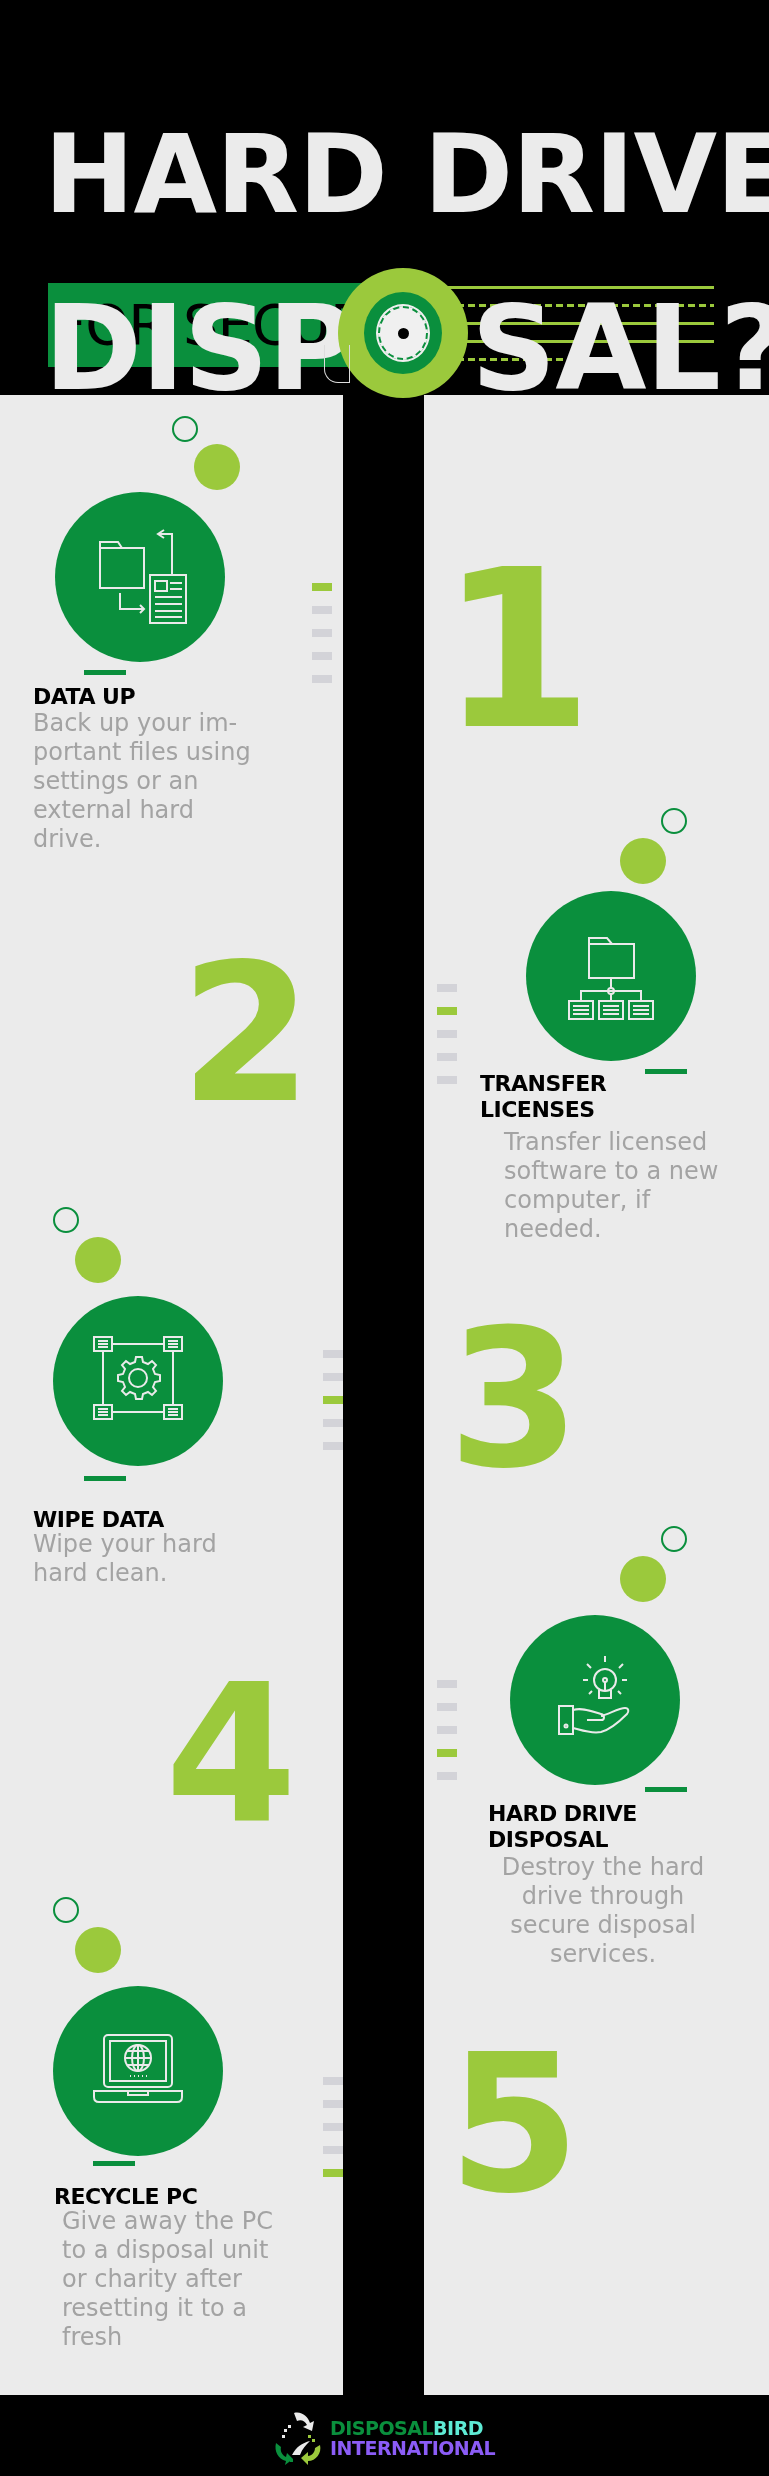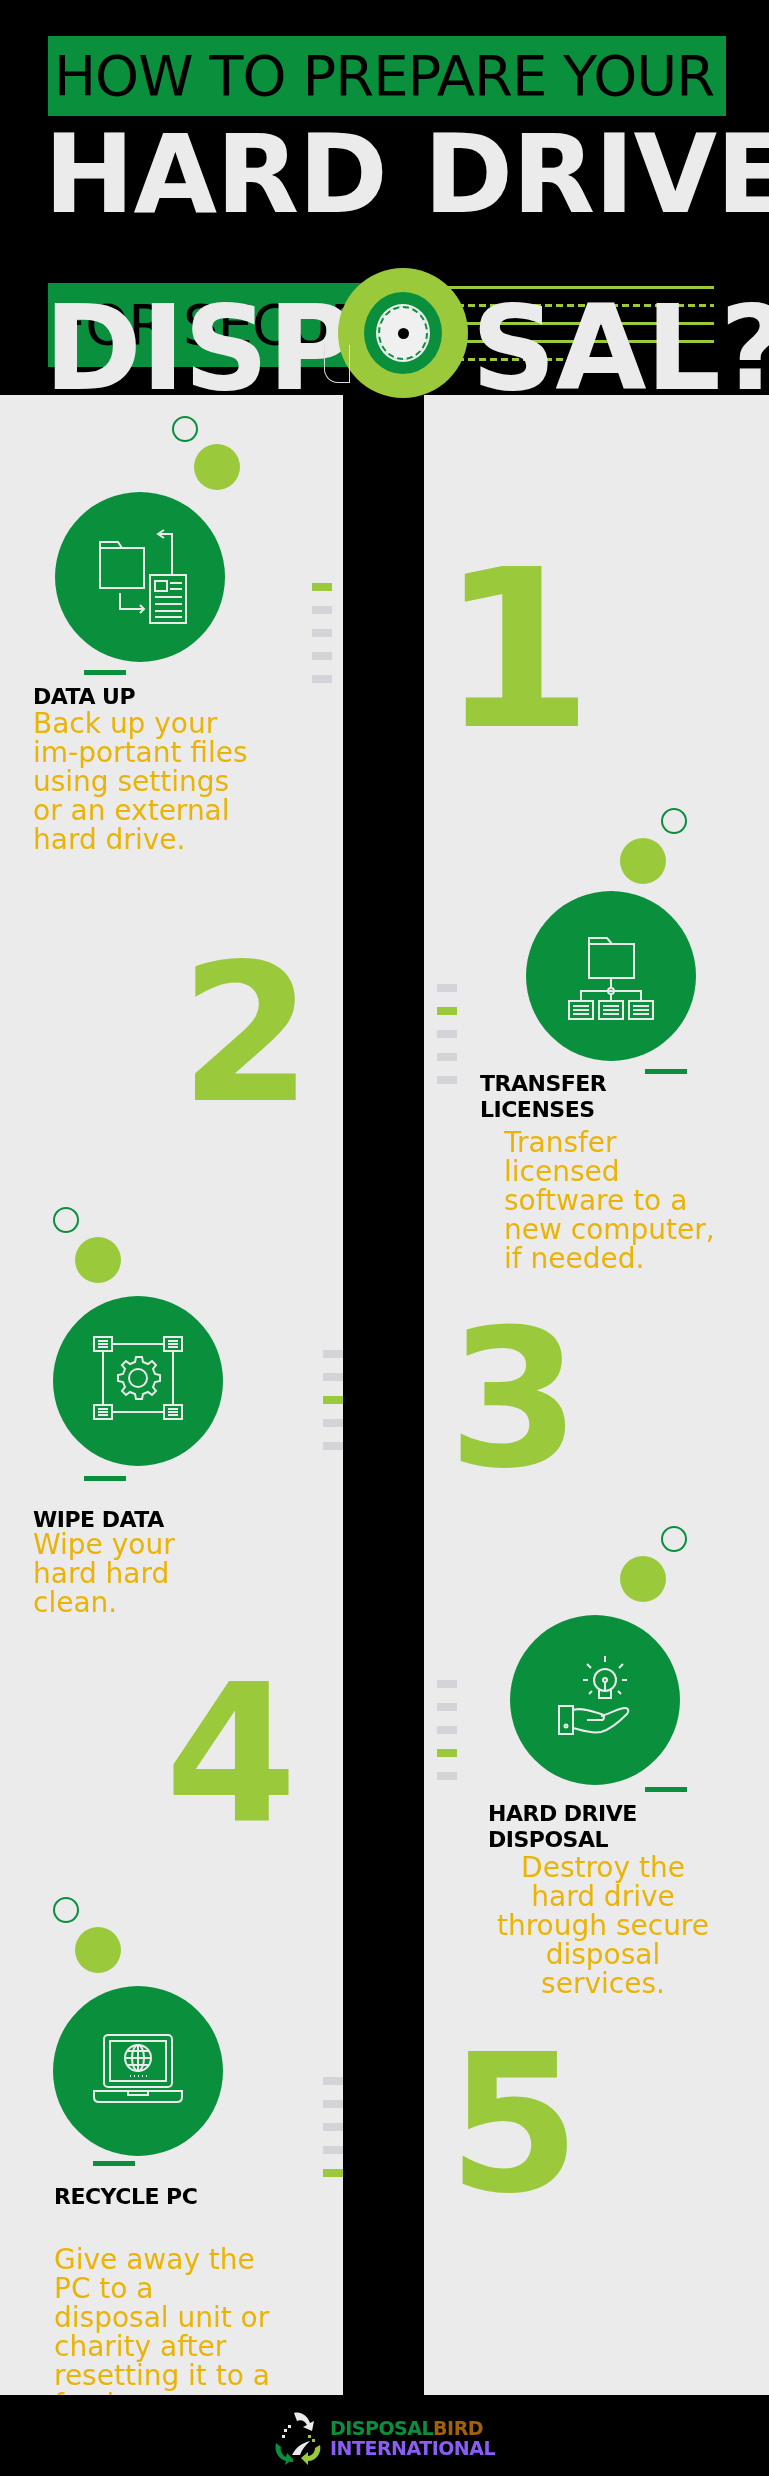--- a/index.html
+++ b/index.html
@@ -28,40 +28,39 @@
   .pin { position: absolute; left: 324px; top: 345px; width: 26px; height: 38px; border: 1.5px solid #ddd; border-top: none; border-bottom-left-radius: 14px; }
 
   .panel { position: absolute; top: 395px; height: 2000px; background: #ebebeb; }
   .panel.left { left: 0; width: 343px; }
   .panel.right { left: 424px; width: 345px; }
 
   .footer { position: absolute; left: 0; top: 2395px; width: 769px; height: 81px; background: #000; }
   .logo { position: absolute; left: 272px; top: 18px; height: 50px; display: flex; align-items: center; gap: 6px; }
   .logo-text { font-family: "DejaVu Sans", sans-serif; font-weight: 700; font-size: 19px; line-height: 20px; letter-spacing: -0.5px; }
   .logo-text .g1 { color: #0a8f3d; }
-  .logo-text .w { color: #a16207; text-align: right; }
+  .logo-text .w { color: #5eead4; text-align: right; }
   .logo-text .g2 { color: #8b5cf6; display: block; }
 
   .ring-o { position: absolute; width: 26px; height: 26px; border-radius: 50%; border: 2.5px solid #0a8f3d; }
   .dot-g { position: absolute; width: 46px; height: 46px; border-radius: 50%; background: #9bc93c; }
   .big-c { position: absolute; width: 170px; height: 170px; border-radius: 50%; background: #0a8f3d; }
   .big-c svg { position: absolute; left: 35px; top: 35px; width: 100px; height: 100px; }
   .uline { position: absolute; width: 42px; height: 5px; background: #0a8f3d; }
   .step-title { position: absolute; font-family: "DejaVu Sans", sans-serif; font-weight: 900; font-size: 22px; line-height: 26px; color: #000; letter-spacing: -0.5px; }
-  .step-desc { position: absolute; font-family: "DejaVu Sans", sans-serif; font-size: 28px; line-height: 29px; color: #eab308; }
+  .step-desc { position: absolute; font-family: "DejaVu Sans", sans-serif; font-size: 24px; line-height: 29px; color: #a3a3a3; }
   .num { position: absolute; font-family: "DejaVu Sans", sans-serif; font-weight: 900; color: #9bc93c; line-height: 1; }
   .ticks { position: absolute; width: 20px; }
   .tick { height: 8px; margin-bottom: 15px; background: #d3d3d8; }
   .tick.on { background: #9bc93c; }
 </style>
 </head>
 <body>
 
 <div class="header">
-  <div class="hl hl-box h1">HOW TO PREPARE YOUR</div>
   <div class="hl hl-big h2">HARD DRIVE</div>
   <div class="hl hl-box h3">FOR SECURE</div>
   <div class="stripes">
     <div class="stripe"></div>
     <div class="stripe dash"></div>
     <div class="stripe"></div>
     <div class="stripe"></div>
     <div class="stripe dash short"></div>
   </div>
   <div class="hl hl-big h4">
@@ -204,21 +203,21 @@
       <path d="M6 70 h88 v6 c0 3 -2 5 -5 5 h-78 c-3 0 -5 -2 -5 -5 z"></path>
         <path d="M40 70 v4 h20 v-4"></path>
       <circle cx="50" cy="37" r="13"></circle>
         <ellipse cx="50" cy="37" rx="6" ry="13"></ellipse>
         <path d="M37 37 h26 M39 30 h22 M39 44 h22 M50 24 v26"></path>
       <path d="M42 55 h1 M46 55 h1 M50 55 h1 M54 55 h1 M58 55 h1"></path>
     </svg>
   </div>
   <div class="uline" style="left:93px;top:2161px;"></div>
   <div class="step-title" style="left:54px;top:2184px;">RECYCLE PC</div>
-  <div class="step-desc" style="left:54px;top:2207px;width:220px;margin-top:38px;">Give away the PC to a disposal unit or charity after resetting it to a fresh</div>
+  <div class="step-desc" style="left:62px;top:2207px;width:220px;">Give away the PC to a disposal unit or charity after resetting it to a fresh</div>
   <div class="ticks" style="left:323px;top:2077px;">
     <div class="tick"></div>
       <div class="tick"></div>
       <div class="tick"></div>
       <div class="tick"></div>
       <div class="tick on"></div>
   </div>
   <div class="num" style="left:448px;top:2030px;font-size:190px;">5</div>
 </div>
 

